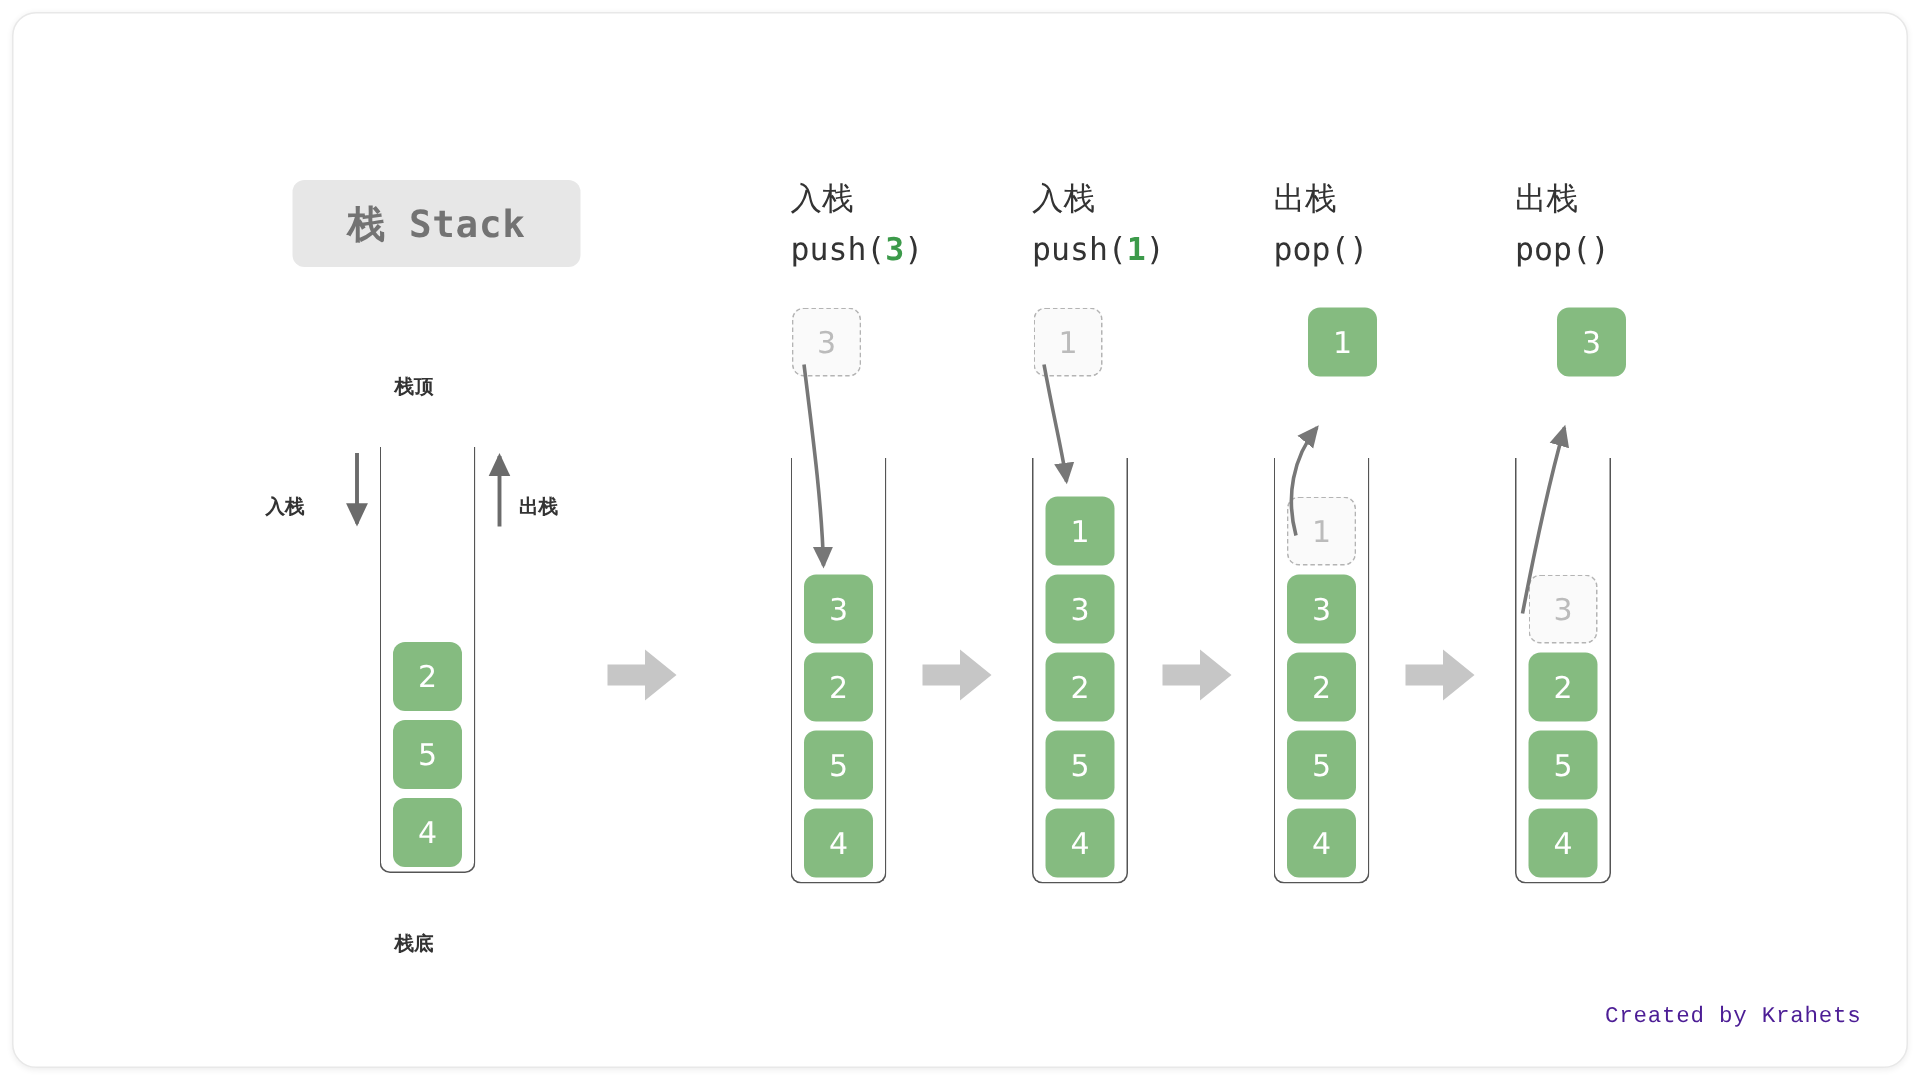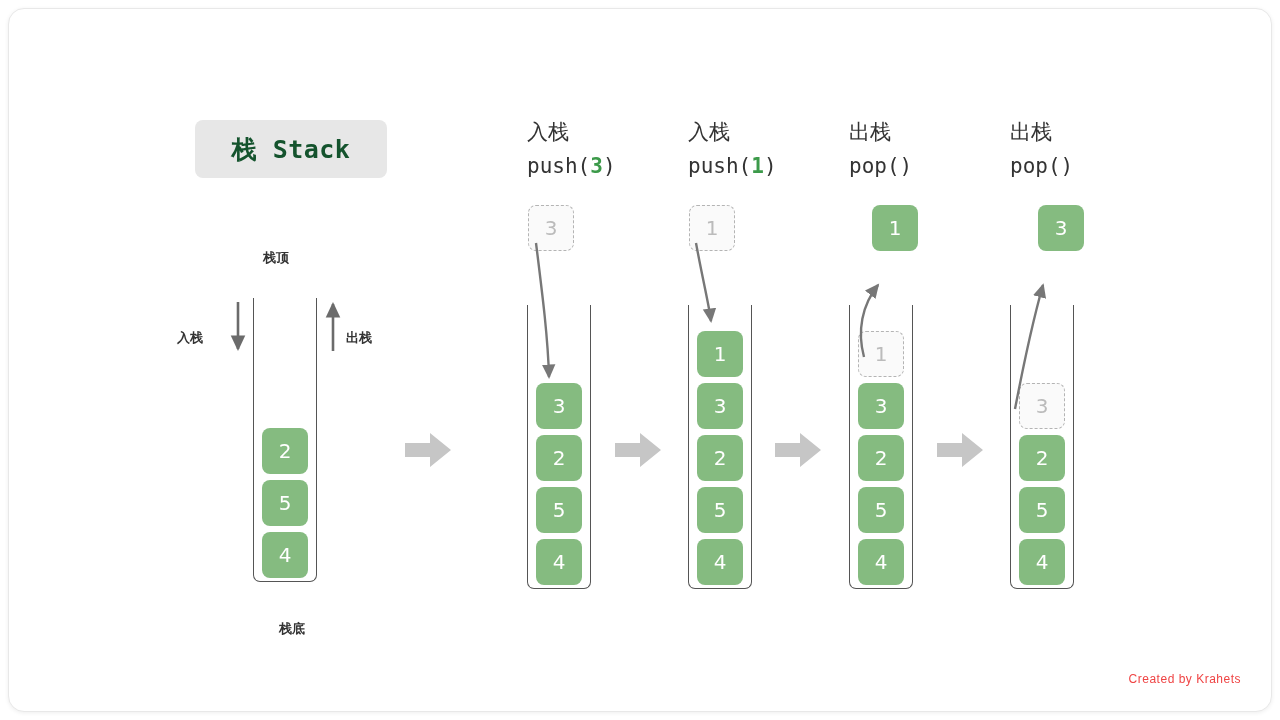--- a/index.html
+++ b/index.html
@@ -37,21 +37,21 @@
     width: 192px;
     height: 58px;
     background: #e7e7e7;
     border-radius: 8px;
     display: flex;
     align-items: center;
     justify-content: center;
     font-family: "DejaVu Sans Mono", "Liberation Mono", monospace;
     font-size: 25px;
     font-weight: bold;
-    color: #14532d;
+    color: #737373;
     letter-spacing: 0.5px;
   }
 
   
   .cn-label {
     position: absolute;
     font-family: "DejaVu Sans", "Liberation Sans", sans-serif;
     font-size: 13px;
     font-weight: bold;
     color: #333333;
@@ -141,23 +141,23 @@
   .op-caption .arg {
     color: #3c9a4a;
     font-weight: bold;
   }
 
   
   #credit {
     position: absolute;
     right: 30px;
     bottom: 25px;
-    font-family: Liberation Sans, sans-serif;
-    font-size: 12px;
-    color: #ef4444;
+    font-family: Liberation Mono, monospace;
+    font-size: 15px;
+    color: #4c1d95;
     letter-spacing: 0.5px;
   }
 
   svg.overlay {
     position: absolute;
     left: 0;
     top: 0;
     width: 1264px;
     height: 704px;
     pointer-events: none;
@@ -165,21 +165,21 @@
 </style>
 </head>
 <body>
 
 <div id="canvas">
 
   <div id="title-badge">栈 Stack</div>
 
   <div class="cn-label" style="left:254px; top:240px;">栈顶</div>
 
-  <div class="cn-label" style="left:270px; top:611px;text-align:center;">栈底</div>
+  <div class="cn-label" style="left:254px; top:611px;text-align:center;">栈底</div>
 
   <div class="cn-label" style="left:168px; top:320px;">入栈</div>
 
   <div class="cn-label" style="left:337px; top:320px;">出栈</div>
 
   <div class="stack-container" id="left-stack" style="left:244px; top:289px;">
     <div class="cells" id="left-stack-cells">
         <div class="cell">4</div>
         <div class="cell">5</div>
         <div class="cell">2</div>

